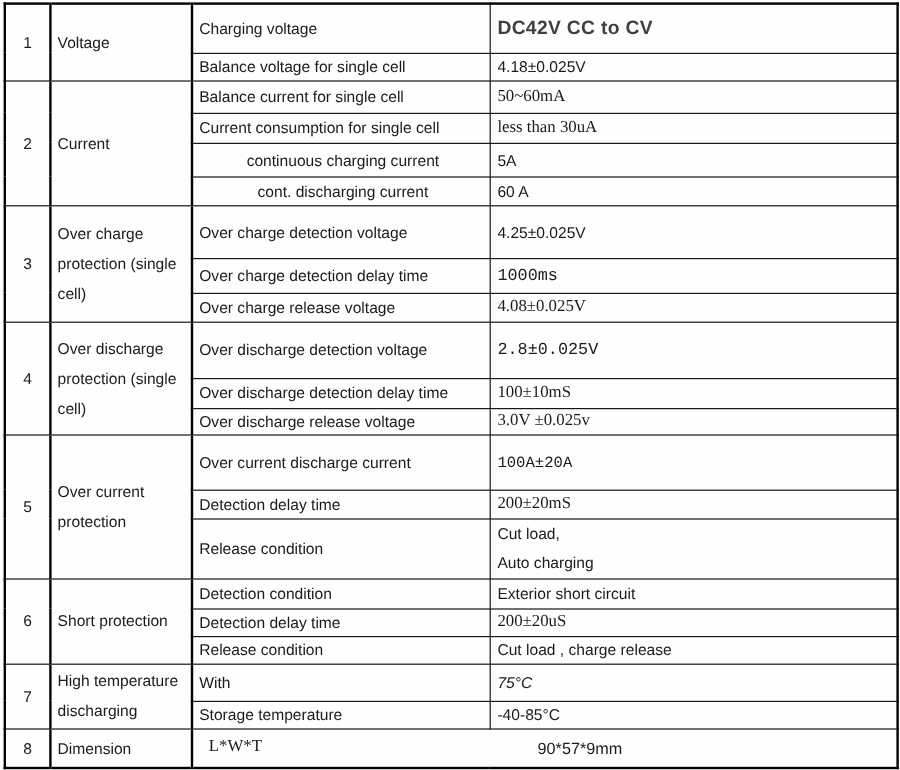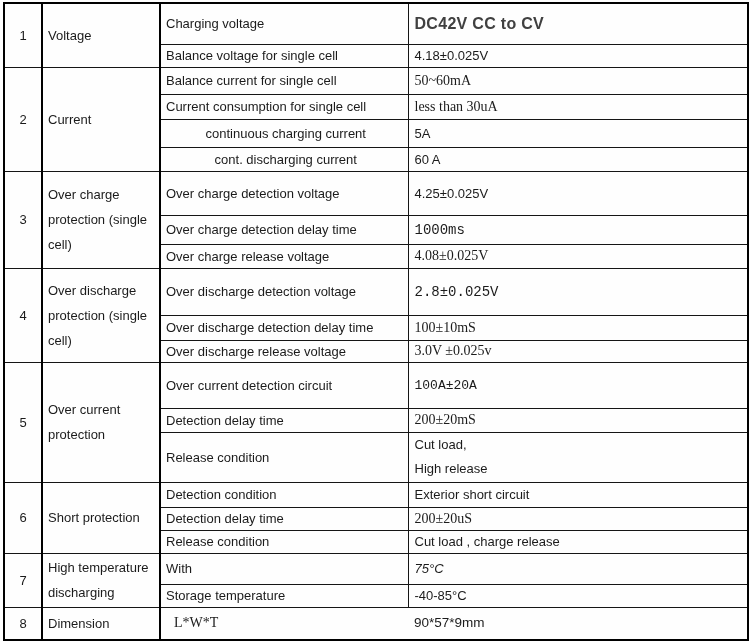--- a/index.html
+++ b/index.html
@@ -43,21 +43,21 @@
   .serif{font-family:"Liberation Serif","DejaVu Serif",serif;font-size:14px;}
   .big{font-weight:bold;font-size:16px;letter-spacing:.3px;color:#404040;}
   .pctr{text-align:center;padding-left:0;}
   .p8{padding-left:8px;}
   .p13{padding-left:13px;}
   .p14{padding-left:14px;}
   .p22{padding-left:22px;font-family:Liberation Mono, monospace;}
   .p28{padding-left:28px;}
   .p34{padding-left:34px;font-style:italic;}
   .two-line div{line-height:24px;}
-  .dimwrap{display:flex;align-items:flex-start;}
+  .dimwrap{display:flex;align-items:center;gap:34px;}
   .dimwrap .dim-label{
     width:240px;flex:0 0 240px;
     padding-left:8px;
     font-family:"Liberation Serif","DejaVu Serif",serif;font-size:14px;
   }
   .dimwrap .dim-value{font-size:13.5px;}
 </style>
 </head>
 <body>
 
@@ -127,32 +127,32 @@
         <td class="val serif p14">100±10mS</td>
       </tr>
       <tr style="height:22px">
         <td class="param">Over discharge release voltage</td>
         <td class="val serif p8">3.0V ±0.025v</td>
       </tr>
 
       <tr class="sec-top" style="height:46px">
         <td class="num" rowspan="3">5</td>
         <td class="cat" rowspan="3">Over current protection</td>
-        <td class="param">Over current detection circuit</td>
+        <td class="param">Over current discharge current</td>
         <td class="val p22">100A±20A</td>
       </tr>
       <tr style="height:24px">
         <td class="param">Detection delay time</td>
         <td class="val serif p28">200±20mS</td>
       </tr>
       <tr style="height:50px">
         <td class="param">Release condition</td>
         <td class="val two-line">
           <div>Cut load,</div>
-          <div>High release</div>
+          <div>Auto charging</div>
         </td>
       </tr>
 
       <tr class="sec-top" style="height:25px">
         <td class="num" rowspan="3">6</td>
         <td class="cat" rowspan="3">Short protection</td>
         <td class="param">Detection condition</td>
         <td class="val">Exterior short circuit</td>
       </tr>
       <tr style="height:23px">

